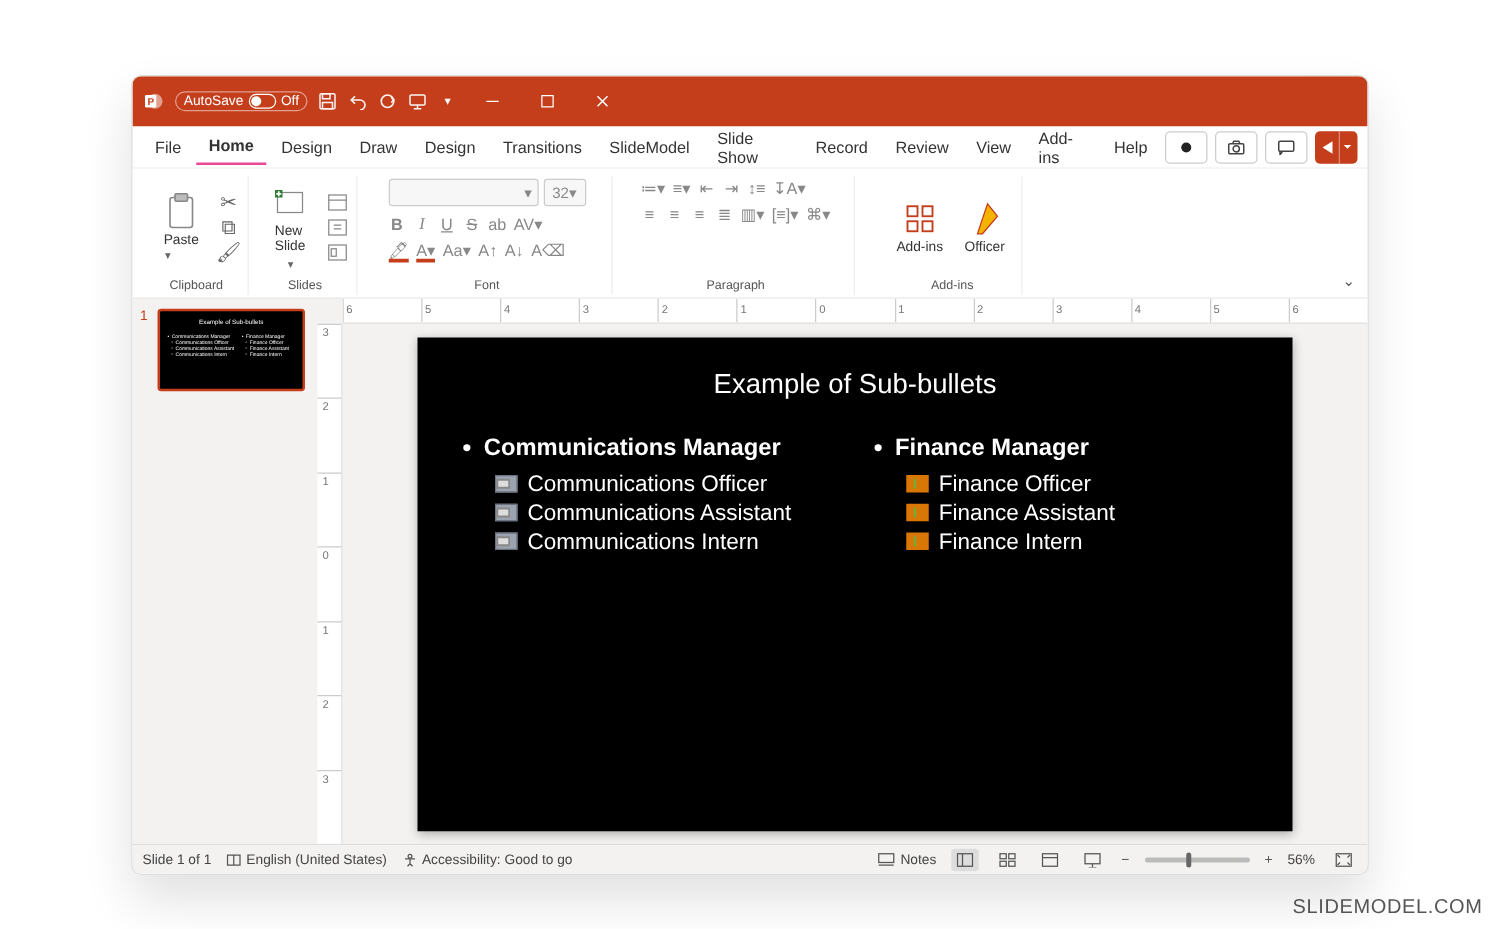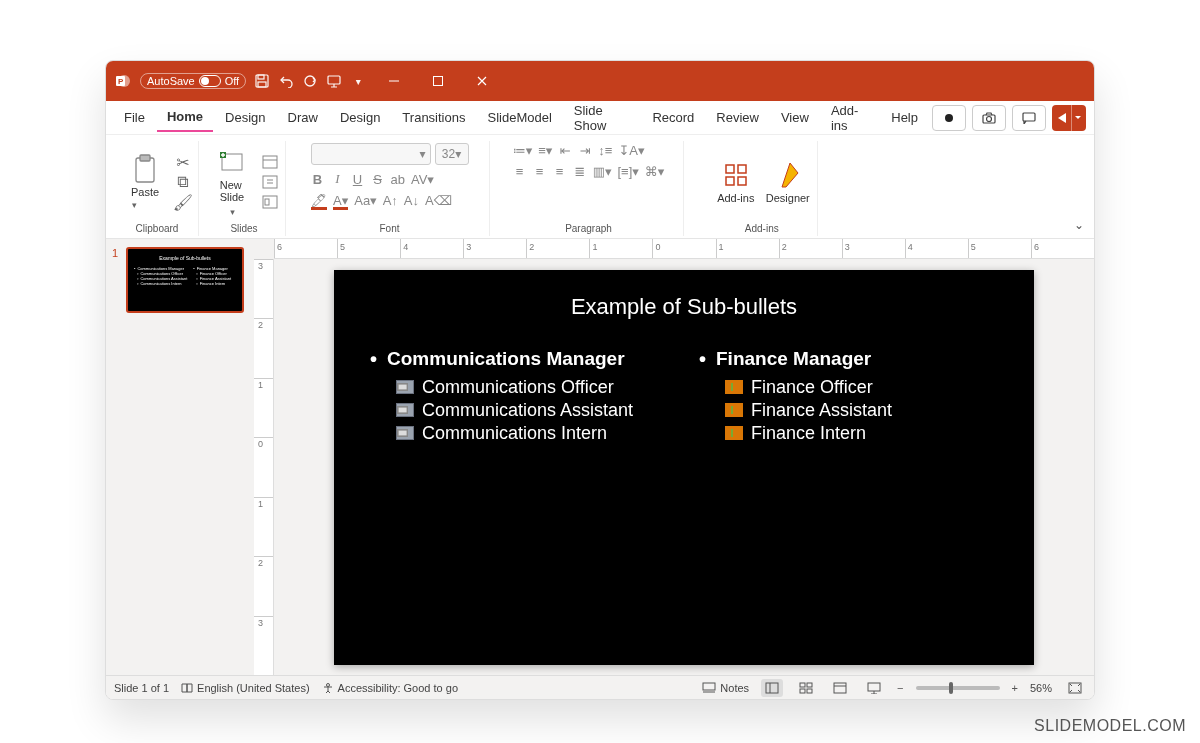--- a/index.html
+++ b/index.html
@@ -388,21 +388,21 @@
                 </svg>
               </div>
             <span>Add-ins</span>
           </div>
           <div class="big-btn">
             <div class="icon-box">
                 <svg width="24" height="28" viewBox="0 0 24 28">
                   <path d="M6 26 L14 2 L22 12 L10 26 Z" fill="#f5b301" stroke="#C43E1C"></path>
                 </svg>
               </div>
-            <span>Designer</span>
+            <span>Officer</span>
           </div>
         </div>
         <div class="group-label">Add-ins</div>
       </div>
 
       <div class="collapse-caret">⌄</div>
     </div>
 
     <div class="workarea">
       <div class="thumb-panel">

